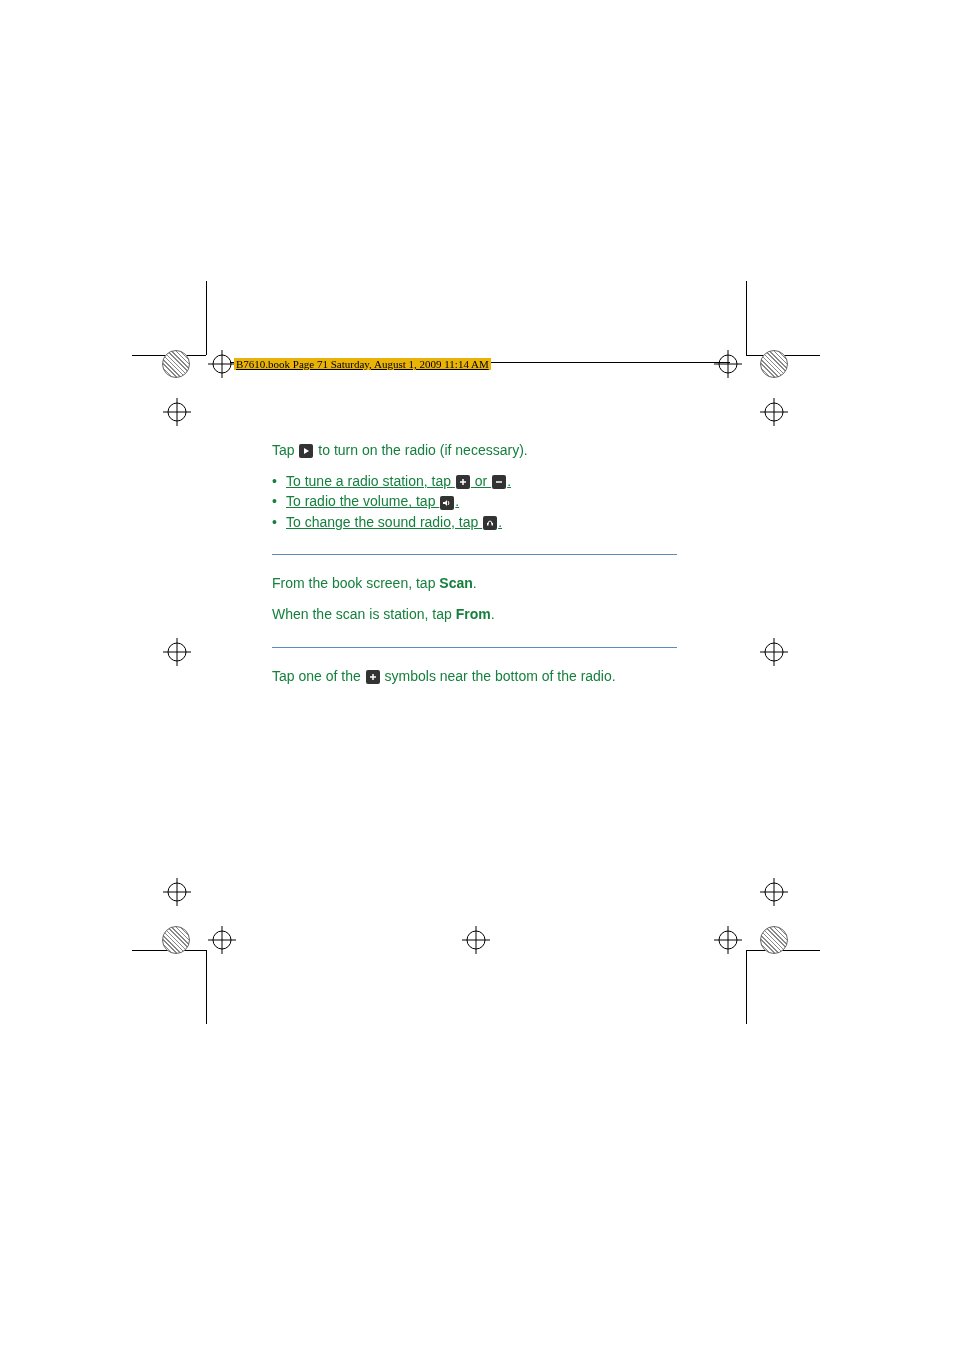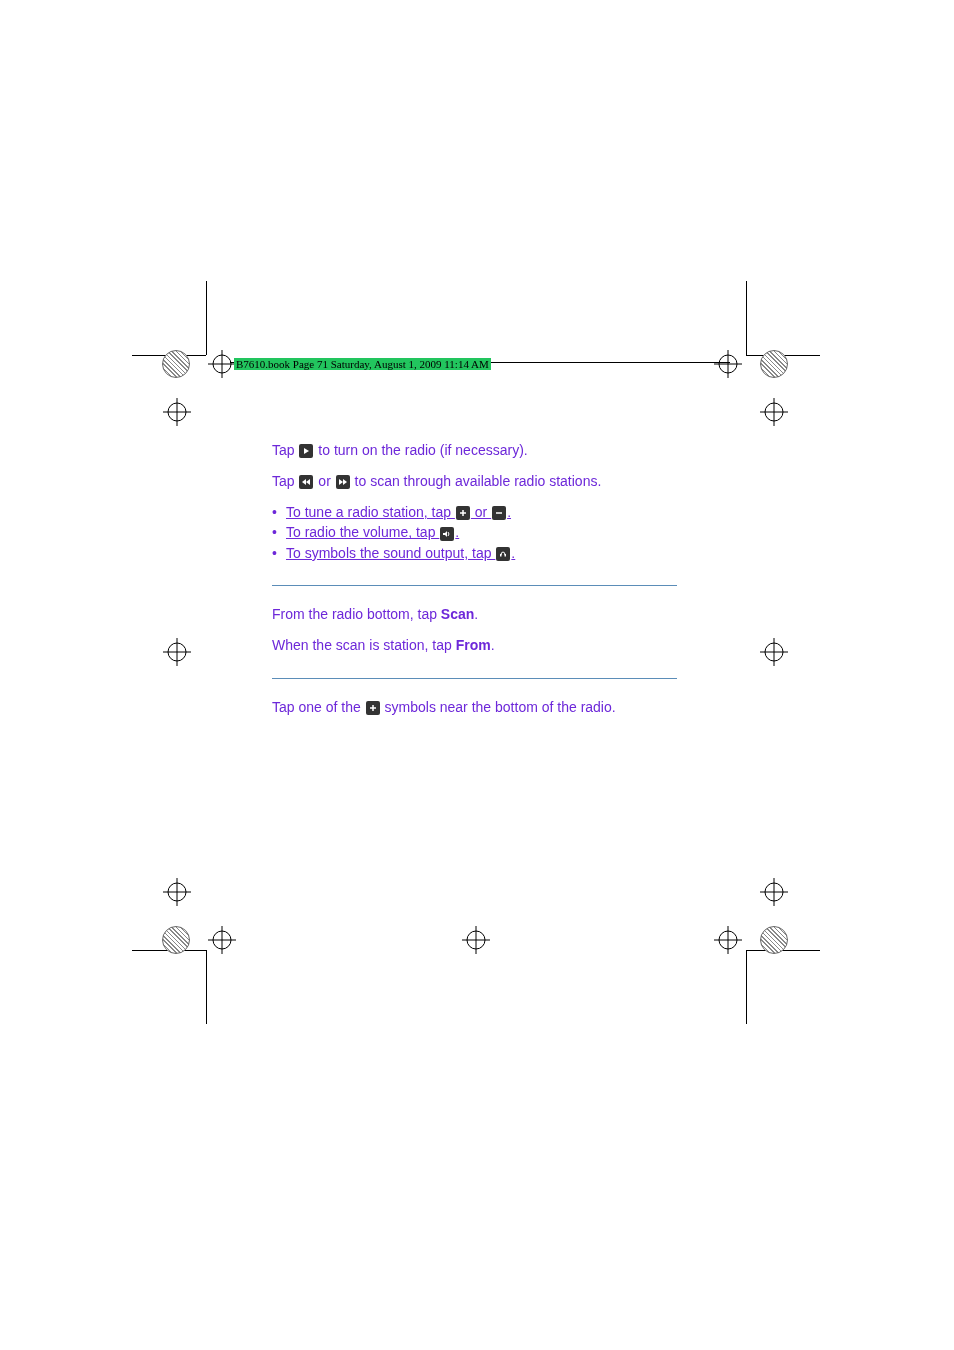--- a/index.html
+++ b/index.html
@@ -48,32 +48,33 @@
       width: 500px;
       height: 1px;
       background: #000;
     }
     .header-text {
       position: absolute;
       left: 234px;
       top: 358px;
       font-size: 11px;
       color: #000;
-      background: #22c55e;
+      background: #eab308;
       padding: 0 2px;
       font-family: "Times New Roman", serif;
+      text-decoration: underline;
     }
     .content {
       position: absolute;
       left: 272px;
       top: 440px;
       width: 405px;
       font-size: 14px;
       line-height: 1.5;
-      color: #6d28d9;
+      color: #15803d;
     }
     .section {
       margin-bottom: 8px;
     }
     .section-hr {
       border: none;
       border-top: 1px solid #5b8db8;
       margin: 22px 0 18px 0;
     }
     .bullet-list {
@@ -216,60 +217,51 @@
 
 <div class="header-line"></div>
 <div class="header-text">B7610.book  Page 71  Saturday, August 1, 2009  11:14 AM</div>
 
 <div class="content">
   <div class="section">
     <p class="para">
       <span>Tap </span><span class="icon"><svg width="8" height="8" viewBox="0 0 8 8">
             <polygon points="2,1 7,4 2,7" fill="#fff"></polygon>
           </svg></span><span> to turn on the radio (if necessary).</span>
-    </p>
-    <p class="para">
-      <span>Tap </span><span class="icon"><svg width="10" height="8" viewBox="0 0 10 8">
-            <polygon points="5,1 1,4 5,7" fill="#fff"></polygon>
-            <polygon points="9,1 5,4 9,7" fill="#fff"></polygon>
-          </svg></span><span> or </span><span class="icon"><svg width="10" height="8" viewBox="0 0 10 8">
-            <polygon points="1,1 5,4 1,7" fill="#fff"></polygon>
-            <polygon points="5,1 9,4 5,7" fill="#fff"></polygon>
-          </svg></span><span> to scan through available radio stations.</span>
     </p>
     <ul class="bullet-list">
       <li>
         <span>To tune a radio station, tap </span><span class="icon"><svg width="8" height="8" viewBox="0 0 8 8">
               <line x1="4" y1="1" x2="4" y2="7" stroke="#fff" stroke-width="1.5"></line>
               <line x1="1" y1="4" x2="7" y2="4" stroke="#fff" stroke-width="1.5"></line>
             </svg></span><span> or </span><span class="icon"><svg width="8" height="8" viewBox="0 0 8 8">
               <line x1="1" y1="4" x2="7" y2="4" stroke="#fff" stroke-width="1.5"></line>
             </svg></span><span>.</span>
       </li>
       <li>
         <span>To radio the volume, tap </span><span class="icon"><svg width="10" height="8" viewBox="0 0 10 8">
               <polygon points="1,3 3,3 5,1 5,7 3,5 1,5" fill="#fff"></polygon>
               <path d="M6,2 Q8,4 6,6" fill="none" stroke="#fff" stroke-width="1"></path>
             </svg></span><span>.</span>
       </li>
       <li>
-        <span>To symbols the sound output, tap </span><span class="icon"><svg width="8" height="8" viewBox="0 0 8 8">
+        <span>To change the sound radio, tap </span><span class="icon"><svg width="8" height="8" viewBox="0 0 8 8">
               <path d="M2,5 Q2,2 4,2 Q6,2 6,5" fill="none" stroke="#fff" stroke-width="1"></path>
               <rect x="1" y="4" width="1.5" height="2.5" fill="#fff"></rect>
               <rect x="5.5" y="4" width="1.5" height="2.5" fill="#fff"></rect>
             </svg></span><span>.</span>
       </li>
     </ul>
   </div>
 
   <hr class="section-hr">
 
   <div class="section">
     <p class="para">
-      <span>From the radio bottom, tap </span><span class="bold">Scan</span><span>.</span>
+      <span>From the book screen, tap </span><span class="bold">Scan</span><span>.</span>
     </p>
     <p class="para">
       <span>When the scan is station, tap </span><span class="bold">From</span><span>.</span>
     </p>
   </div>
 
   <hr class="section-hr">
 
   <div class="section">
     <p class="para">

